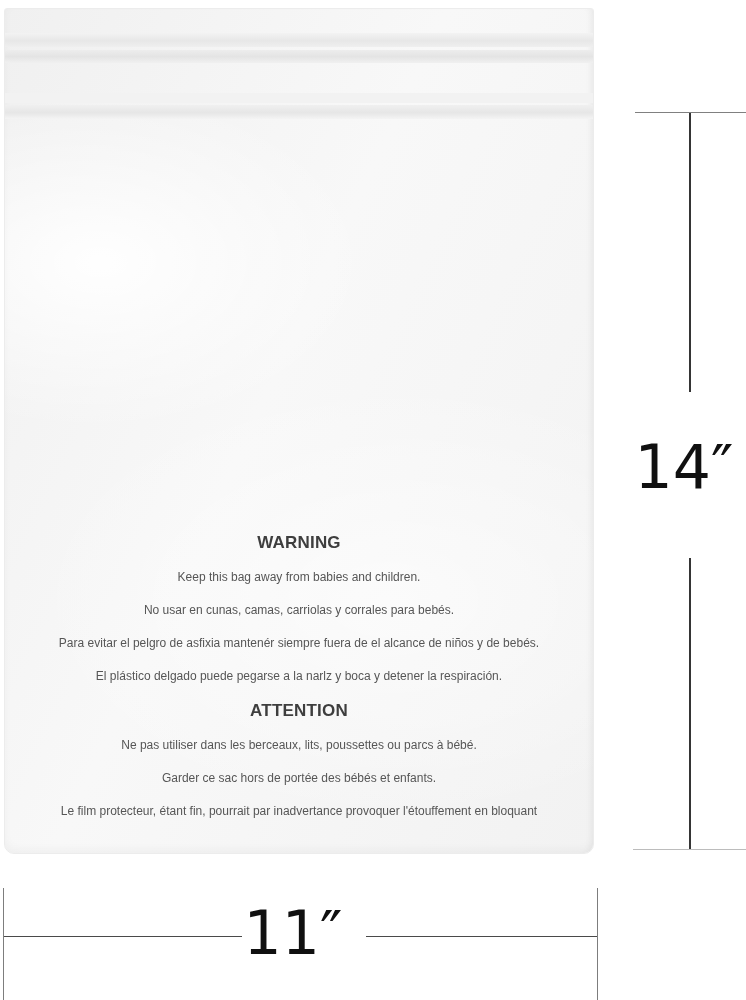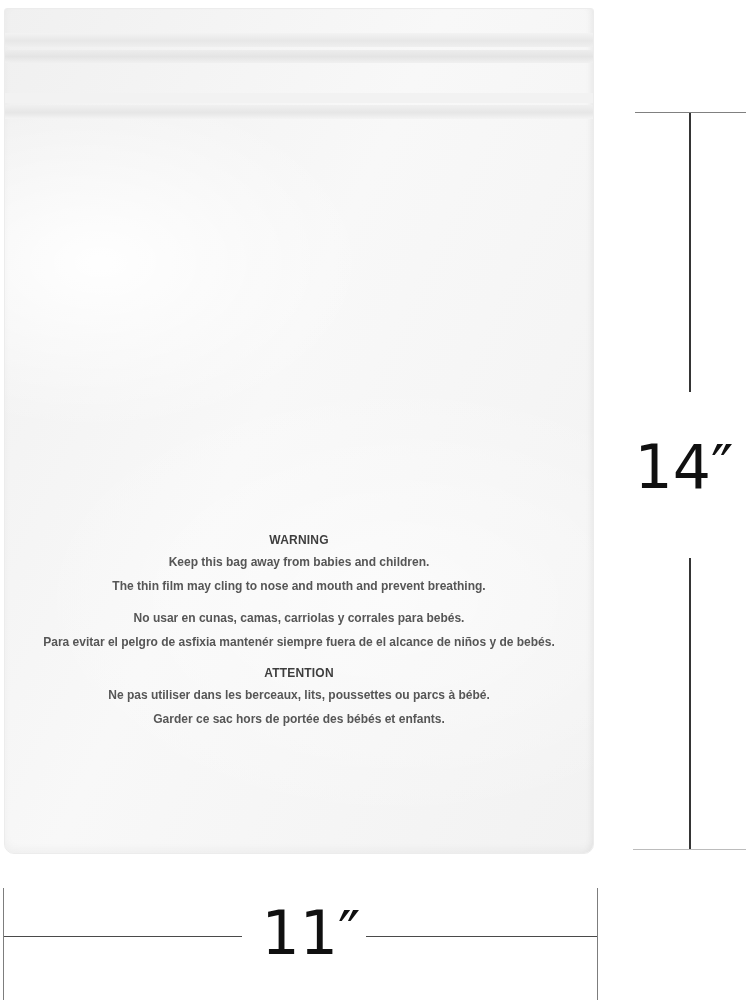--- a/index.html
+++ b/index.html
@@ -17,69 +17,70 @@
       linear-gradient(115deg,#f0f0f0 0%,#f8f8f8 45%,#f2f2f2 100%);
     box-shadow:inset 0 -4px 8px rgba(0,0,0,0.035), inset -8px 0 10px -8px rgba(0,0,0,0.06);
   }
   .seal{position:absolute;left:0;width:100%;filter:blur(0.6px);}
   .band-1{top:24px;height:14px;background:linear-gradient(to bottom,#f3f3f3,#e7e7e7 55%,#efefef);}
   .band-2{top:41px;height:13px;background:linear-gradient(to bottom,#ededed,#e4e4e4 50%,#f0f0f0);}
   .band-3{top:84px;height:10px;background:#f2f2f2;}
   .band-4{top:96px;height:14px;background:linear-gradient(to bottom,#f0f0f0,#e6e6e6 55%,#f4f4f4);}
   
   .label{position:absolute;left:0;top:524px;width:100%;text-align:center;}
-  .label h3{margin:0 0 3px 0;font-size:12px;font-weight:bold;color:#3e3e3e;letter-spacing:.2px;}
-  .label p{margin:7px;font-size:12px;line-height:17px;color:#565656;font-weight:bold;}
+  .label h3{margin:0 0 3px 0;font-size:17px;font-weight:bold;color:#3e3e3e;letter-spacing:.2px;}
+  .label p{margin:16px;font-size:12px;line-height:17px;color:#565656;}
   .label section{margin:0 10px 15px 10px;}
   
   .dim-line-v{position:absolute;width:2px;background:#353535;}
   .dim-tick-h{position:absolute;height:1px;}
   .dim-tick-v{position:absolute;width:1px;background:#7d7d7d;}
   .dim-seg-h{position:absolute;height:1px;background:#4a4a4a;}
   .dim-label{
     position:absolute;text-align:center;color:#101010;
     font-family:"DejaVu Sans","Liberation Sans",sans-serif;
     font-size:60px;line-height:62px;font-weight:400;
   }
   .h-tick-top{left:635px;top:112px;width:111px;background:#808080;}
   .h-line-upper{left:689px;top:113px;height:279px;}
   .h-label{left:614px;top:436px;width:140px;}
   .h-line-lower{left:689px;top:558px;height:291px;}
   .h-tick-bottom{left:633px;top:849px;width:113px;background:#bcbcbc;}
   .w-tick-left{left:3px;top:888px;height:112px;}
   .w-tick-right{left:597px;top:888px;height:112px;}
   .w-seg-left{left:4px;top:936px;width:238px;}
   .w-seg-right{left:366px;top:936px;width:231px;}
-  .w-label{left:250px;top:902px;width:122px;}
+  .w-label{left:232px;top:902px;width:122px;}
 </style>
 </head>
 <body>
 
 <div class="stage">
 
   <div class="bag">
     <div class="seal band-1"></div>
     <div class="seal band-2"></div>
     <div class="seal band-3"></div>
     <div class="seal band-4"></div>
 
     <div class="label">
       <section>
         <h3>WARNING</h3>
         <p>Keep this bag away from babies and children.</p>
-        <p>The thin film may cling to nose and mouth and prevent breathing.</p>
       </section>
       <section>
         <p>No usar en cunas, camas, carriolas y corrales para bebés.</p>
         <p>Para evitar el pelgro de asfixia mantenér siempre fuera de el alcance de niños y de bebés.</p>
+        <p>El plástico delgado puede pegarse a la narlz y boca y detener la respiración.</p>
       </section>
       <section>
         <h3>ATTENTION</h3>
         <p>Ne pas utiliser dans les berceaux, lits, poussettes ou parcs à bébé.</p>
         <p>Garder ce sac hors de portée des bébés et enfants.</p>
+        <p>Le film protecteur, étant fin, pourrait par inadvertance provoquer l'étouffement en bloquant</p>
       </section>
     </div>
   </div>
 
   <div>
     <div class="dim-tick-h h-tick-top"></div>
     <div class="dim-line-v h-line-upper"></div>
     <div class="dim-label h-label">14″</div>
     <div class="dim-line-v h-line-lower"></div>
     <div class="dim-tick-h h-tick-bottom"></div>

